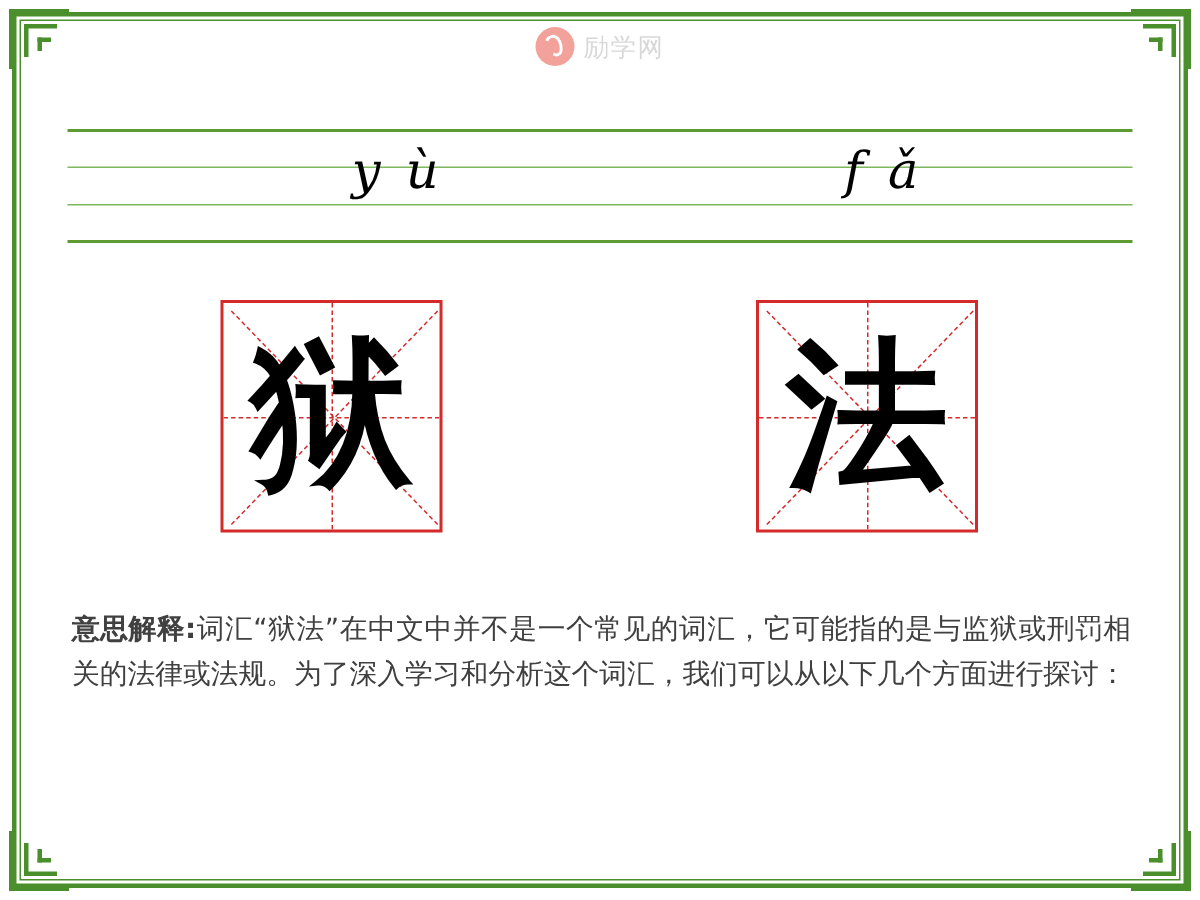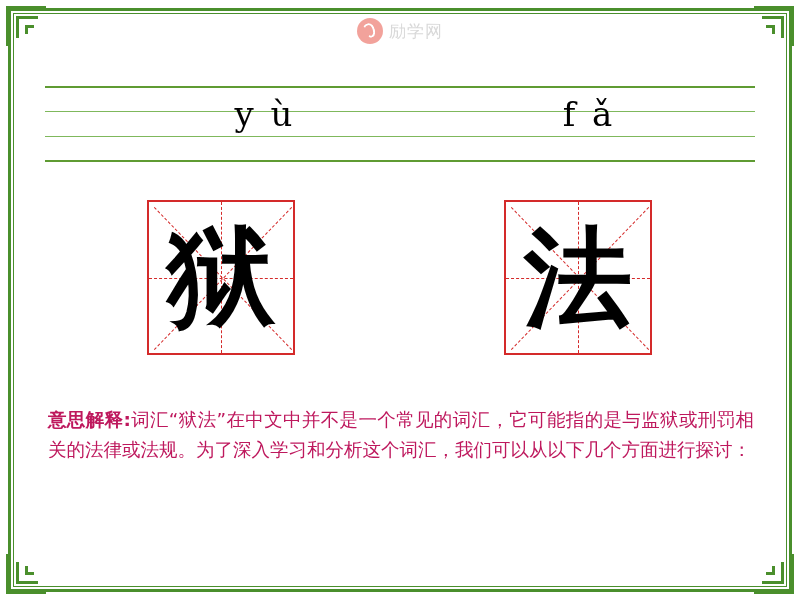--- a/index.html
+++ b/index.html
@@ -101,20 +101,21 @@
     letter-spacing: 1px;
   }
 
   
   .staff {
     position: absolute;
     left: 45px;
     top: 86px;
     width: 710px;
     height: 76px;
+    font-style: italic;
   }
   .staff .line {
     position: absolute;
     left: 0;
     width: 100%;
     background: #5f9b33;
   }
   .staff .line.solid  { height: 2px; }
   .staff .line.thin   { height: 1px; background: #7fb85c; }
   .staff .l0 { top: 0px; }
@@ -212,21 +213,21 @@
 
   
   .explanation {
     position: absolute;
     left: 48px;
     top: 405px;
     width: 706px;
     font-family: "DejaVu Sans", sans-serif;
     font-size: 18.5px;
     line-height: 30px;
-    color: #be185d;
+    color: #404040;
     text-align: justify;
   }
   .explanation .label {
     font-weight: bold;
   }
 </style>
 </head>
 <body>
 
 <div id="page">

